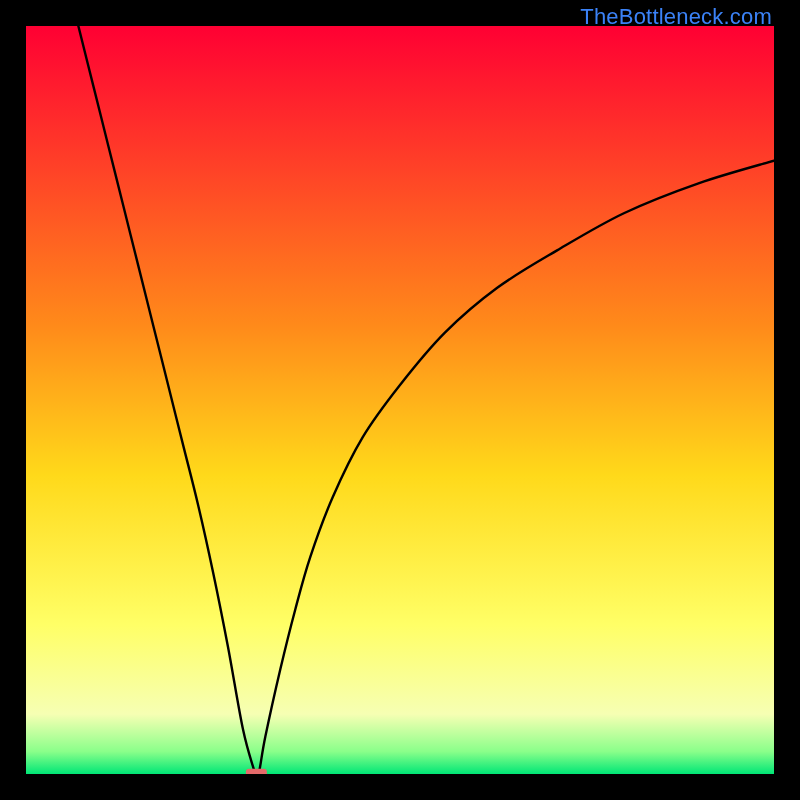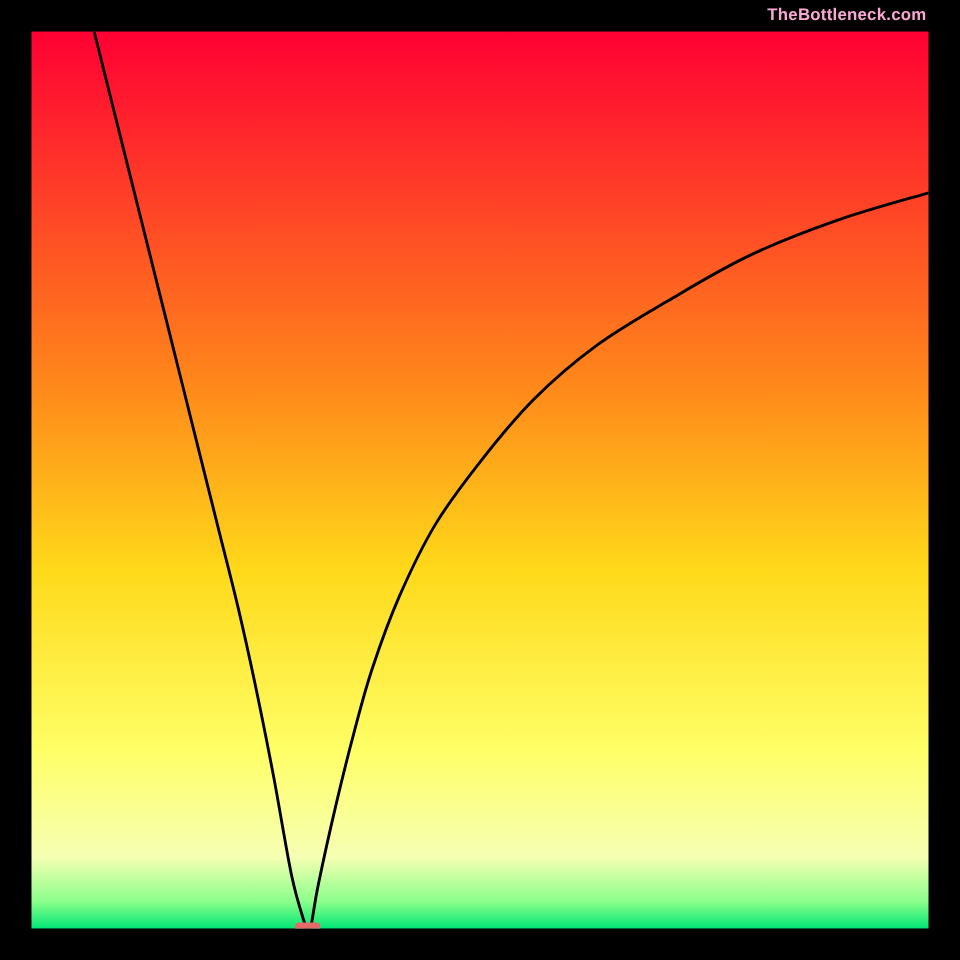--- a/index.html
+++ b/index.html
@@ -24,23 +24,23 @@
     left: 0;
     top: 0;
     width: 748px;
     height: 748px;
     overflow: hidden;
   }
   .watermark {
     position: absolute;
     top: 4px;
     right: 28px;
-    color: #f9a8d4;
-    font-size: 14px;
-    font-weight: 700;
+    color: #3b82f6;
+    font-size: 22px;
+    font-weight: 400;
     letter-spacing: 0.2px;
     font-family: Arial, Helvetica, sans-serif;
   }
   svg {
     display: block;
   }
 </style>
 </head>
 <body>
 

